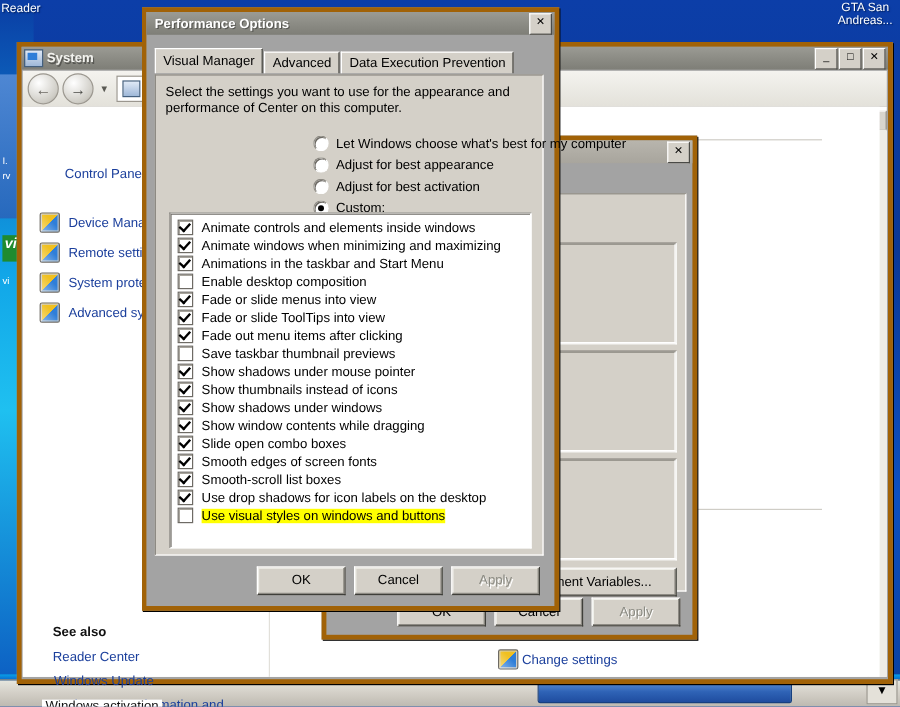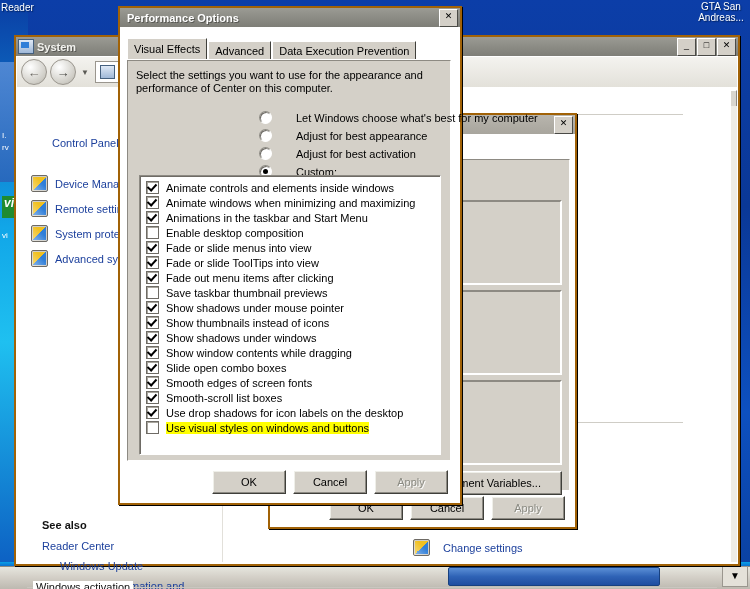--- a/index.html
+++ b/index.html
@@ -38,21 +38,21 @@
   #taskbar-strip-top{left:0;bottom:22px;width:750px;height:5px;
     background:linear-gradient(180deg,#07a0e8,#0b63c8);}
   #tb-window{left:448px;bottom:3px;width:210px;height:17px;
     background:linear-gradient(180deg,#5b8fd6 0%,#2f63b6 50%,#1f4da0 100%);
     border:1px solid #17407f;border-radius:2px;}
   #tb-window .tbl{color:#eaf1ff;font-size:9px;padding:3px 0 0 6px;display:block;}
   #tray{right:2px;bottom:2px;width:24px;height:19px;background:#e4e1d9;border:1px solid #9a968e;}
   #tray .trg{display:block;text-align:center;font-size:10px;line-height:17px;}
 
   
-  .win{background:#ffffff;border:2px solid #a16207;
+  .win{background:#a3a3a3;border:4px solid #a16207;
        box-shadow:1px 1px 0 #000;}
   .tbar{height:19px;display:flex;align-items:center;padding:0 2px;}
   .tbar.active{background:linear-gradient(180deg,#9b9b94 0%,#8c8c85 50%,#7e7e77 100%);}
   .tbar.inactive{background:linear-gradient(180deg,#b8b5ad 0%,#a8a59d 100%);}
   .tbar .ttl{font-weight:bold;font-size:11px;color:#ffffff;
       text-shadow:1px 1px 0 rgba(0,0,0,.35);margin-left:3px;white-space:nowrap;}
   .tbar .ttl.dark{color:#f2f2ee;}
   .sysbtns{margin-left:auto;display:flex;gap:1px;}
   .sysbtn{width:15px;height:14px;background:#d4d0c8;border:1px solid #fff;
      border-right-color:#4a4a46;border-bottom-color:#4a4a46;
@@ -155,21 +155,21 @@
   #sysprop{left:268px;top:113px;width:305px;height:412px;}
   #sysprop .tabstrip{margin:5px 0 0 5px;}
   #sysprop-page{left:5px;top:44px;width:293px;height:330px;
      background:#d4d0c8;border:1px solid #fff;border-top-color:#8d8a83;border-left-color:#8d8a83;}
 
   
   #perf{left:118px;top:6px;width:340px;height:495px;z-index:40;}
   #perf-page{left:7px;top:52px;width:322px;height:399px;
      background:#d4d0c8;border:1px solid #fff;border-top-color:#8d8a83;border-left-color:#8d8a83;}
   #perf-desc{font-size:11px;color:#000;line-height:13px;}
-  .radio-row{display:flex;align-items:center;height:17px;gap:18px;}
+  .radio-row{display:flex;align-items:center;height:17px;}
   .radio{width:11px;height:11px;border-radius:50%;background:#fff;
      border:1px solid #8d8a83;border-right-color:#fff;border-bottom-color:#fff;
      box-shadow:inset 1px 1px 0 #6e6b65;position:relative;flex:0 0 auto;}
   .radio.on:after{content:"";position:absolute;left:3px;top:3px;width:5px;height:5px;
      border-radius:50%;background:#000;}
   .radio-lbl{font-size:11px;margin-left:6px;color:#000;white-space:nowrap;}
 
   #fxlist{left:14px;top:100px;width:294px;height:276px;background:#fff;
      border:1px solid #8d8a83;border-right-color:#fff;border-bottom-color:#fff;
      box-shadow:inset 1px 1px 0 #6e6b65;overflow:hidden;}
@@ -277,21 +277,21 @@
         <div class="shield"></div>
         <span class="sl-link" style="margin-left:7px">Advanced system</span>
       </div>
 
       <div class="abs" style="left:25px;top:432px;">
         <span class="seealso-h">See also</span>
       </div>
       <div class="abs" style="left:25px;top:453px;">
         <span class="sl-link">Reader Center</span>
       </div>
-      <div class="abs" style="left:43px;top:473px;">
+      <div class="abs" style="left:26px;top:473px;">
         <span class="sl-link">Windows Update</span>
       </div>
       <div class="abs" style="left:25px;top:493px;width:150px;line-height:13px;">
         <span class="sl-link" style="white-space:normal;">Performance Information and Tools</span>
       </div>
     </div>
 
     <div id="sys-right" class="abs">
       <div class="abs hrule" style="left:20px;top:27px;width:440px;"></div>
 
@@ -310,21 +310,21 @@
         <span class="rline">0   2.00 GHz</span>
       </div>
       <div class="abs" style="left:6px;top:286px;">
         <span class="rline">isplay</span>
       </div>
 
       <div class="abs hrule" style="left:20px;top:335px;width:440px;"></div>
 
       <div class="abs" style="left:190px;top:452px;display:flex;align-items:center;">
         <div class="shield"></div>
-        <span class="chg" style="margin-left:13px">Change settings</span>
+        <span class="chg" style="margin-left:3px">Change settings</span>
       </div>
     </div>
 
     <div class="abs" style="left:10px;top:500px;width:690px;height:1px;background:#c9c6bf;"></div>
     <div class="abs" style="left:16px;top:494px;">
       <span class="legend">Windows activation</span>
     </div>
 
   </div>
 </div>
@@ -383,21 +383,21 @@
 
 <div id="perf" class="abs win">
   <div class="tbar active">
     <span class="ttl" style="margin-left:5px">Performance Options</span>
     <div class="sysbtns">
       <div class="sysbtn mx">✕</div>
     </div>
   </div>
 
   <div class="tabstrip" style="margin:12px 0 0 7px;">
-    <div class="tab sel">Visual Effects</div>
+    <div class="tab sel">Visual Manager</div>
     <div class="tab">Advanced</div>
     <div class="tab">Data Execution Prevention</div>
   </div>
 
   <div id="perf-page" class="abs">
     <div class="abs" style="left:8px;top:8px;width:288px;" id="perf-desc">
       <span>Select the settings you want to use for the appearance and performance of Center on this computer.</span>
     </div>
   </div>
 

